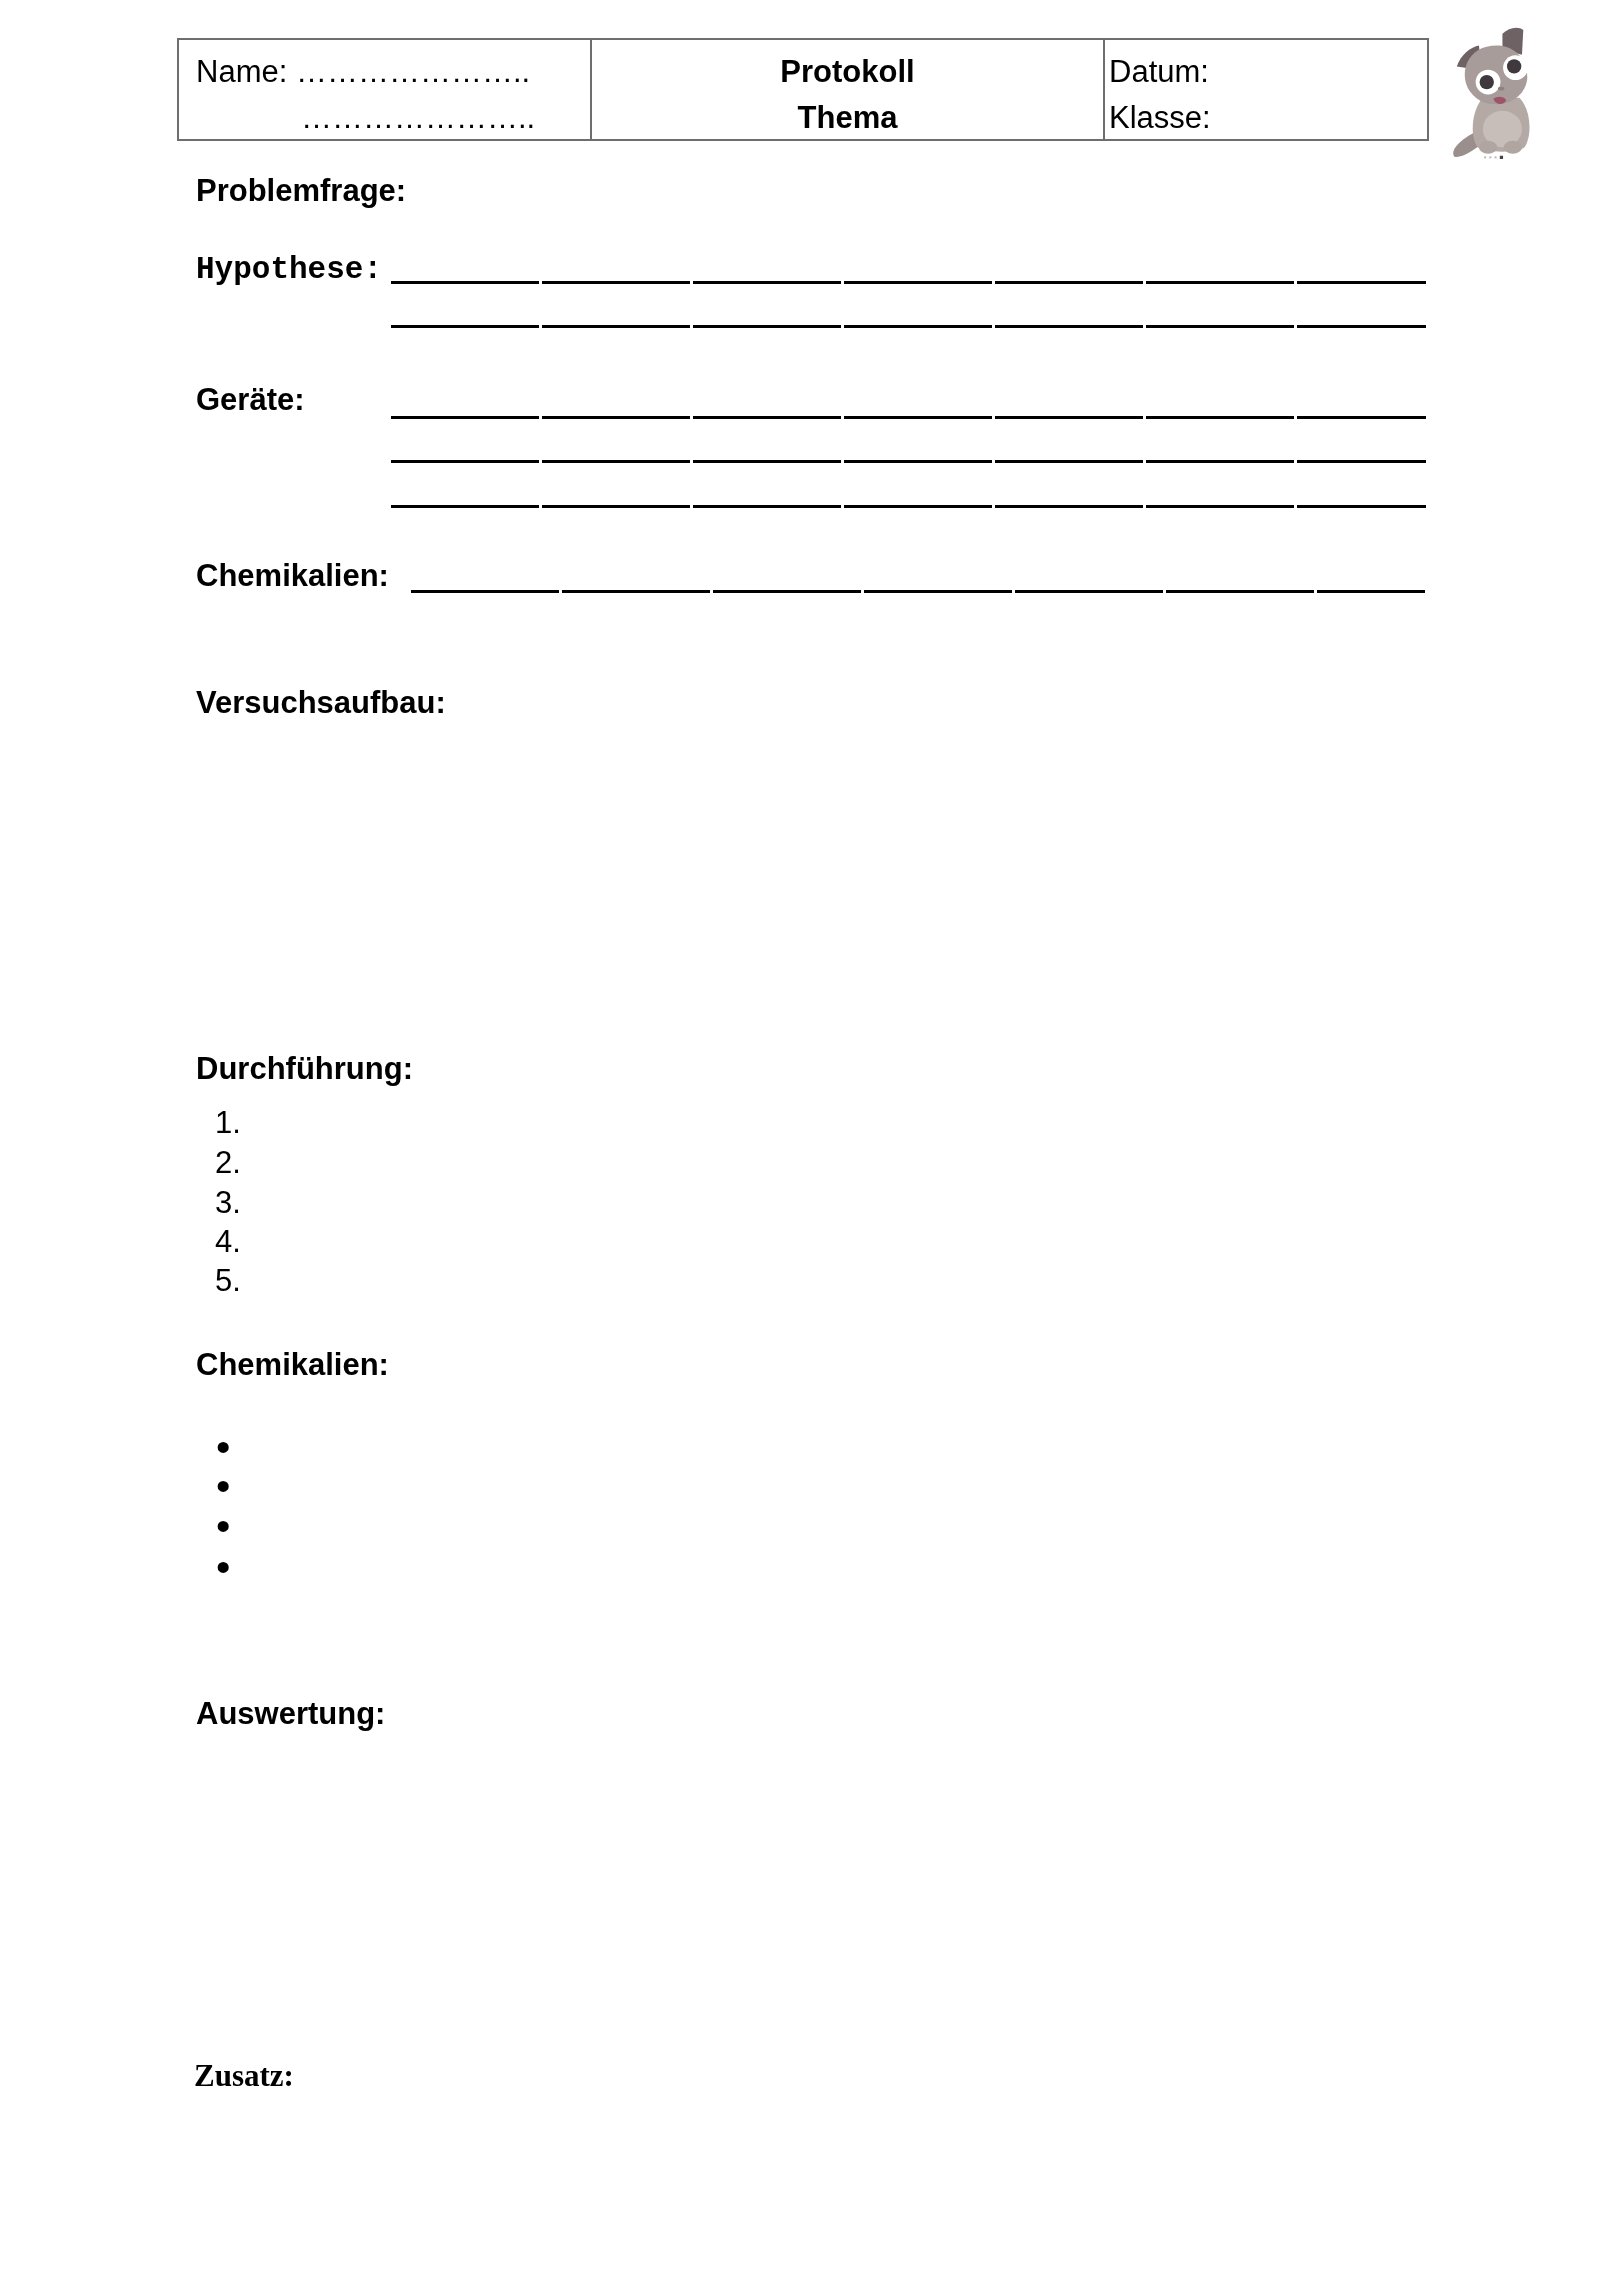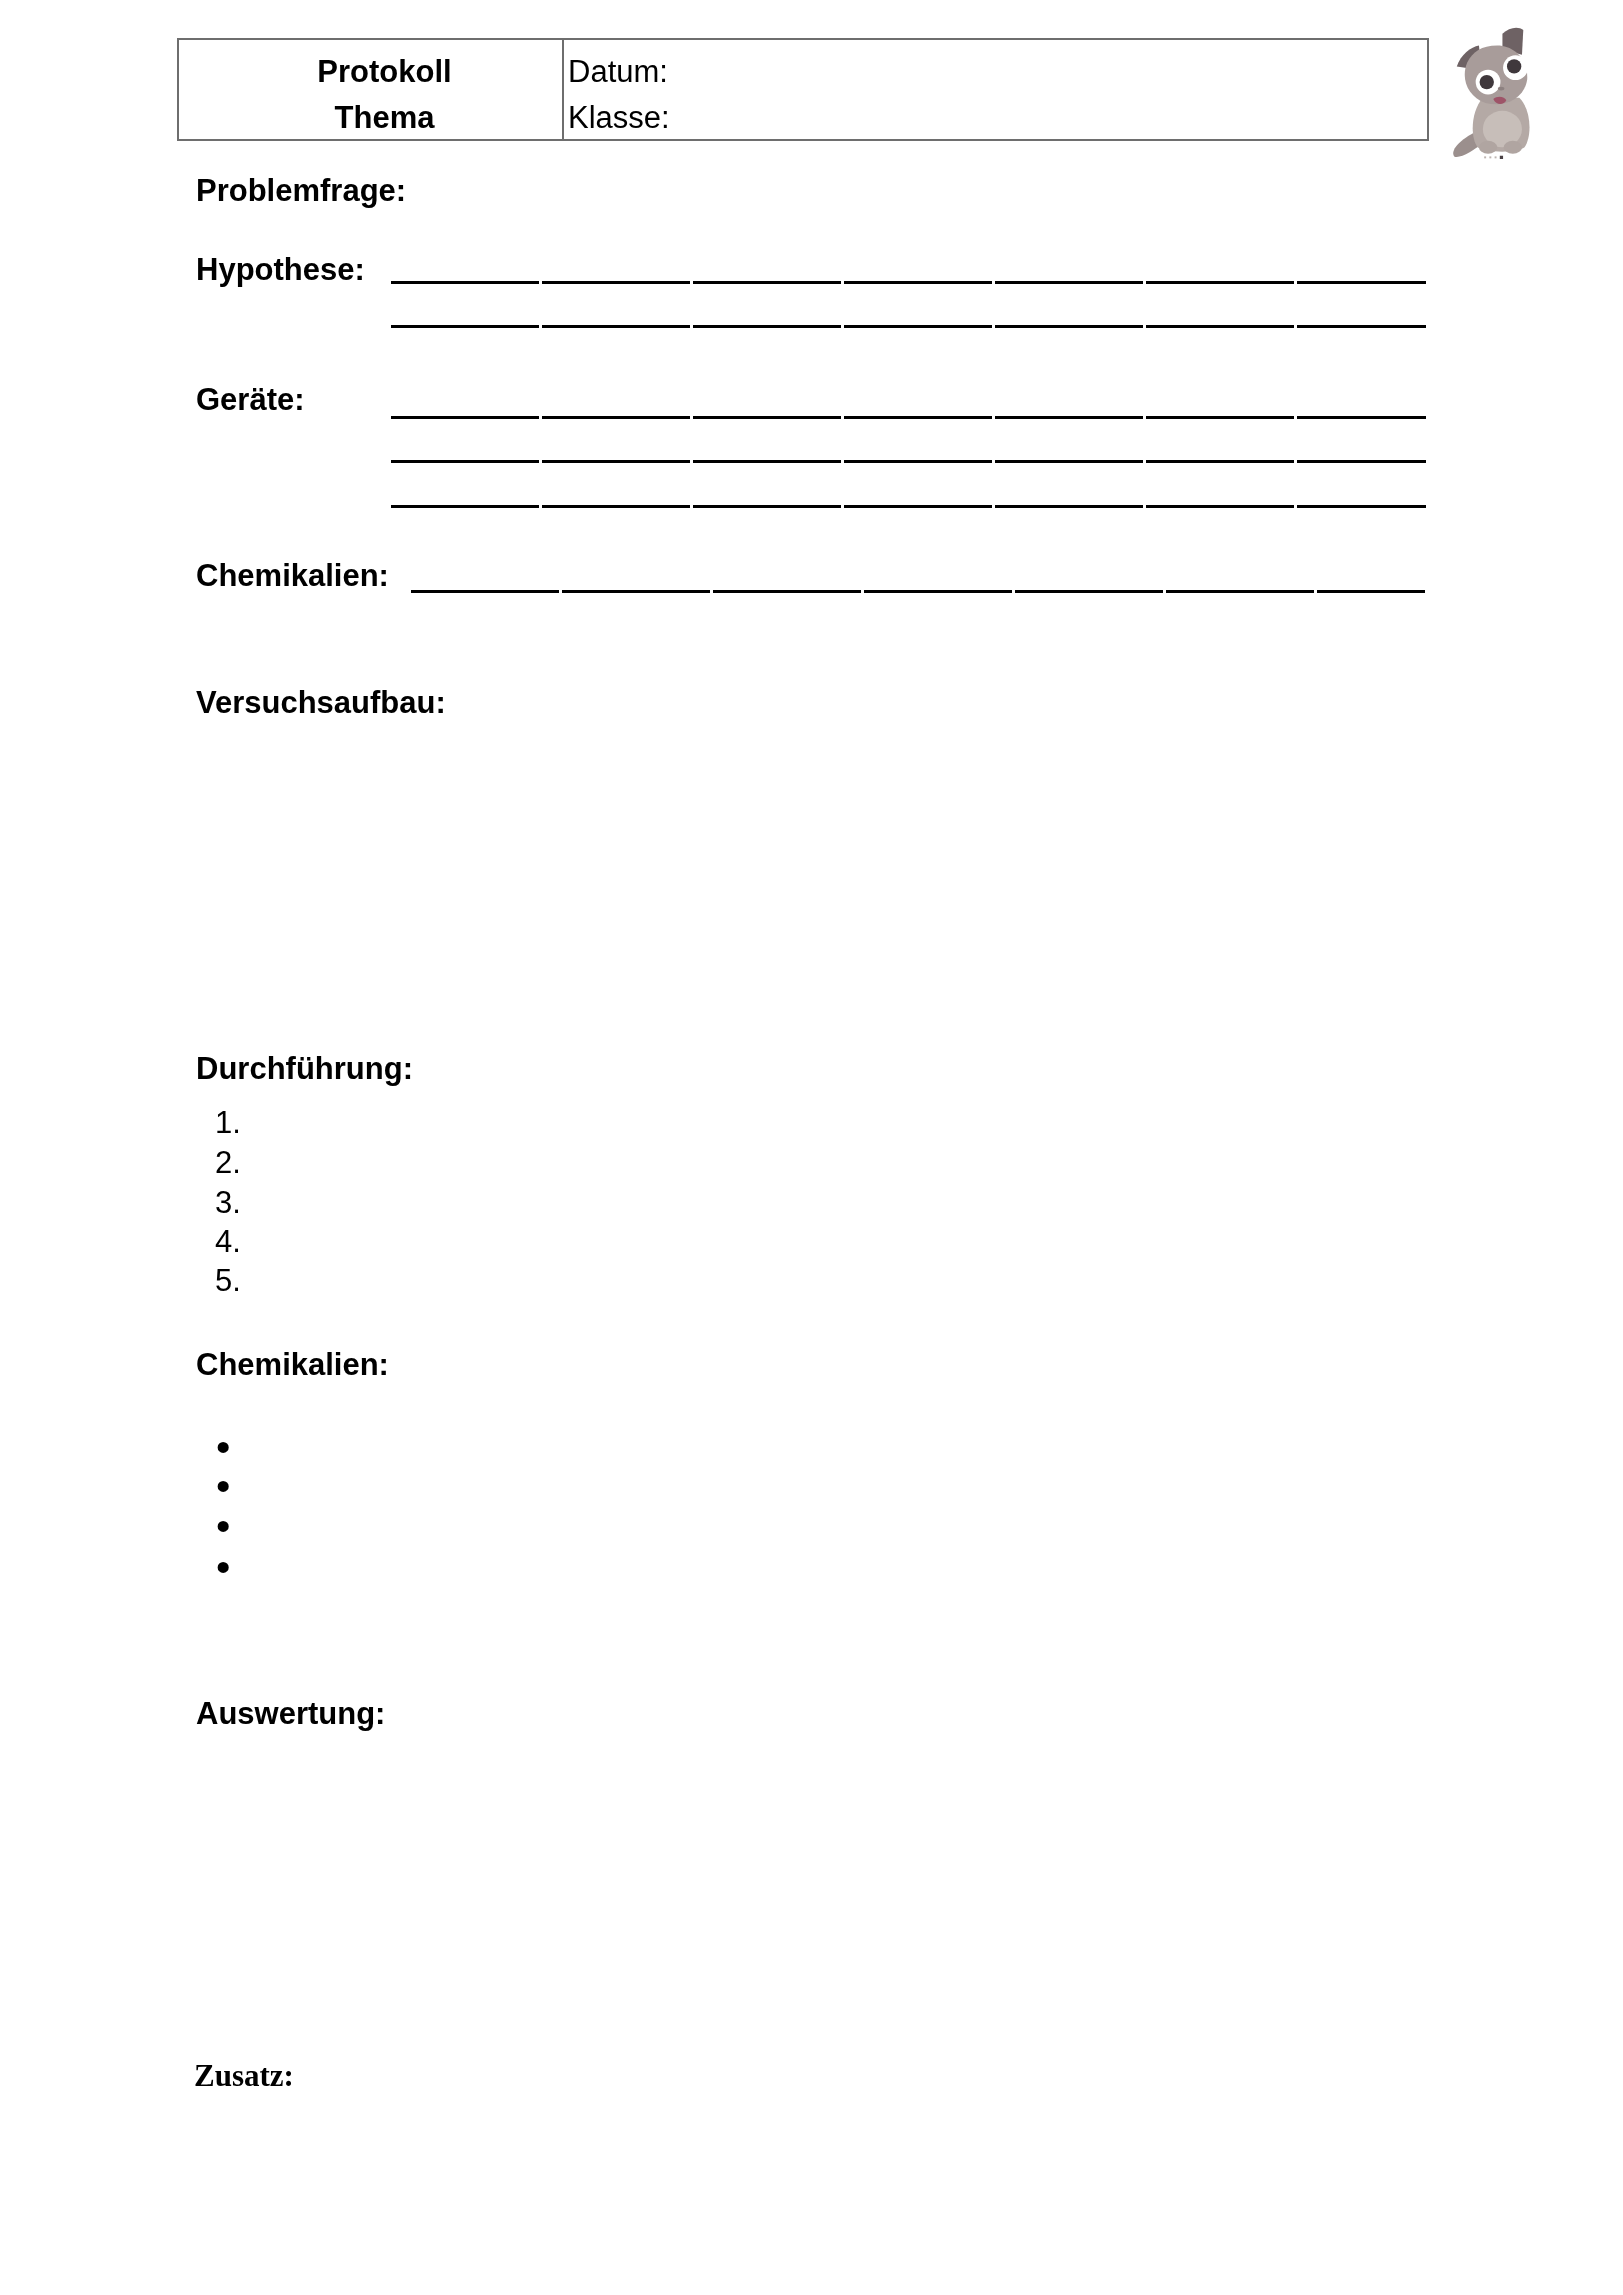--- a/index.html
+++ b/index.html
@@ -70,20 +70,24 @@
     line-height:41px;
     font-weight:400;
   }
 </style>
 </head>
 <body>
 
 <div class="page">
 
   <div class="header-table">
+    <div class="header-cell cell-name">
+      <div>Name: …………………..</div>
+      <div class="second-line">…………………..</div>
+    </div>
     <div class="header-cell cell-title">
       <div>Protokoll</div>
       <div>Thema</div>
     </div>
     <div class="header-cell cell-date">
       <div>Datum:</div>
       <div>Klasse:</div>
     </div>
   </div>
 
@@ -114,21 +118,21 @@
     <path d="M 74 112 C 80 106, 92 108, 94 114 C 90 122, 78 122, 74 112 Z" fill="#9e5468"></path>
 
     <rect x="60" y="200" width="3" height="3" fill="#bdb4b0"></rect>
     <rect x="68" y="200" width="3" height="3" fill="#bdb4b0"></rect>
     <rect x="76" y="200" width="3" height="3" fill="#bdb4b0"></rect>
     <rect x="84" y="199" width="5" height="5" fill="#4a4145"></rect>
   </svg>
 
   <div class="label" style="left:196px; top:174px;text-align:center;">Problemfrage:</div>
 
-  <div class="label" style="left:196px; top:253px;">Hypothese:</div>
+  <div class="label" style="left:196px; top:253px;font-family:Liberation Mono, monospace;">Hypothese:</div>
   <div class="blank-line" style="left:391px; top:281px; width:1035px;"></div>
   <div class="blank-line" style="left:391px; top:325px; width:1035px;"></div>
 
   <div class="label" style="left:196px; top:383px;">Geräte:</div>
   <div class="blank-line" style="left:391px; top:416px; width:1035px;"></div>
   <div class="blank-line" style="left:391px; top:460px; width:1035px;"></div>
   <div class="blank-line" style="left:391px; top:505px; width:1035px;"></div>
 
   <div class="label" style="left:196px; top:559px;">Chemikalien:</div>
   <div class="blank-line" style="left:411px; top:590px; width:1014px;"></div>

